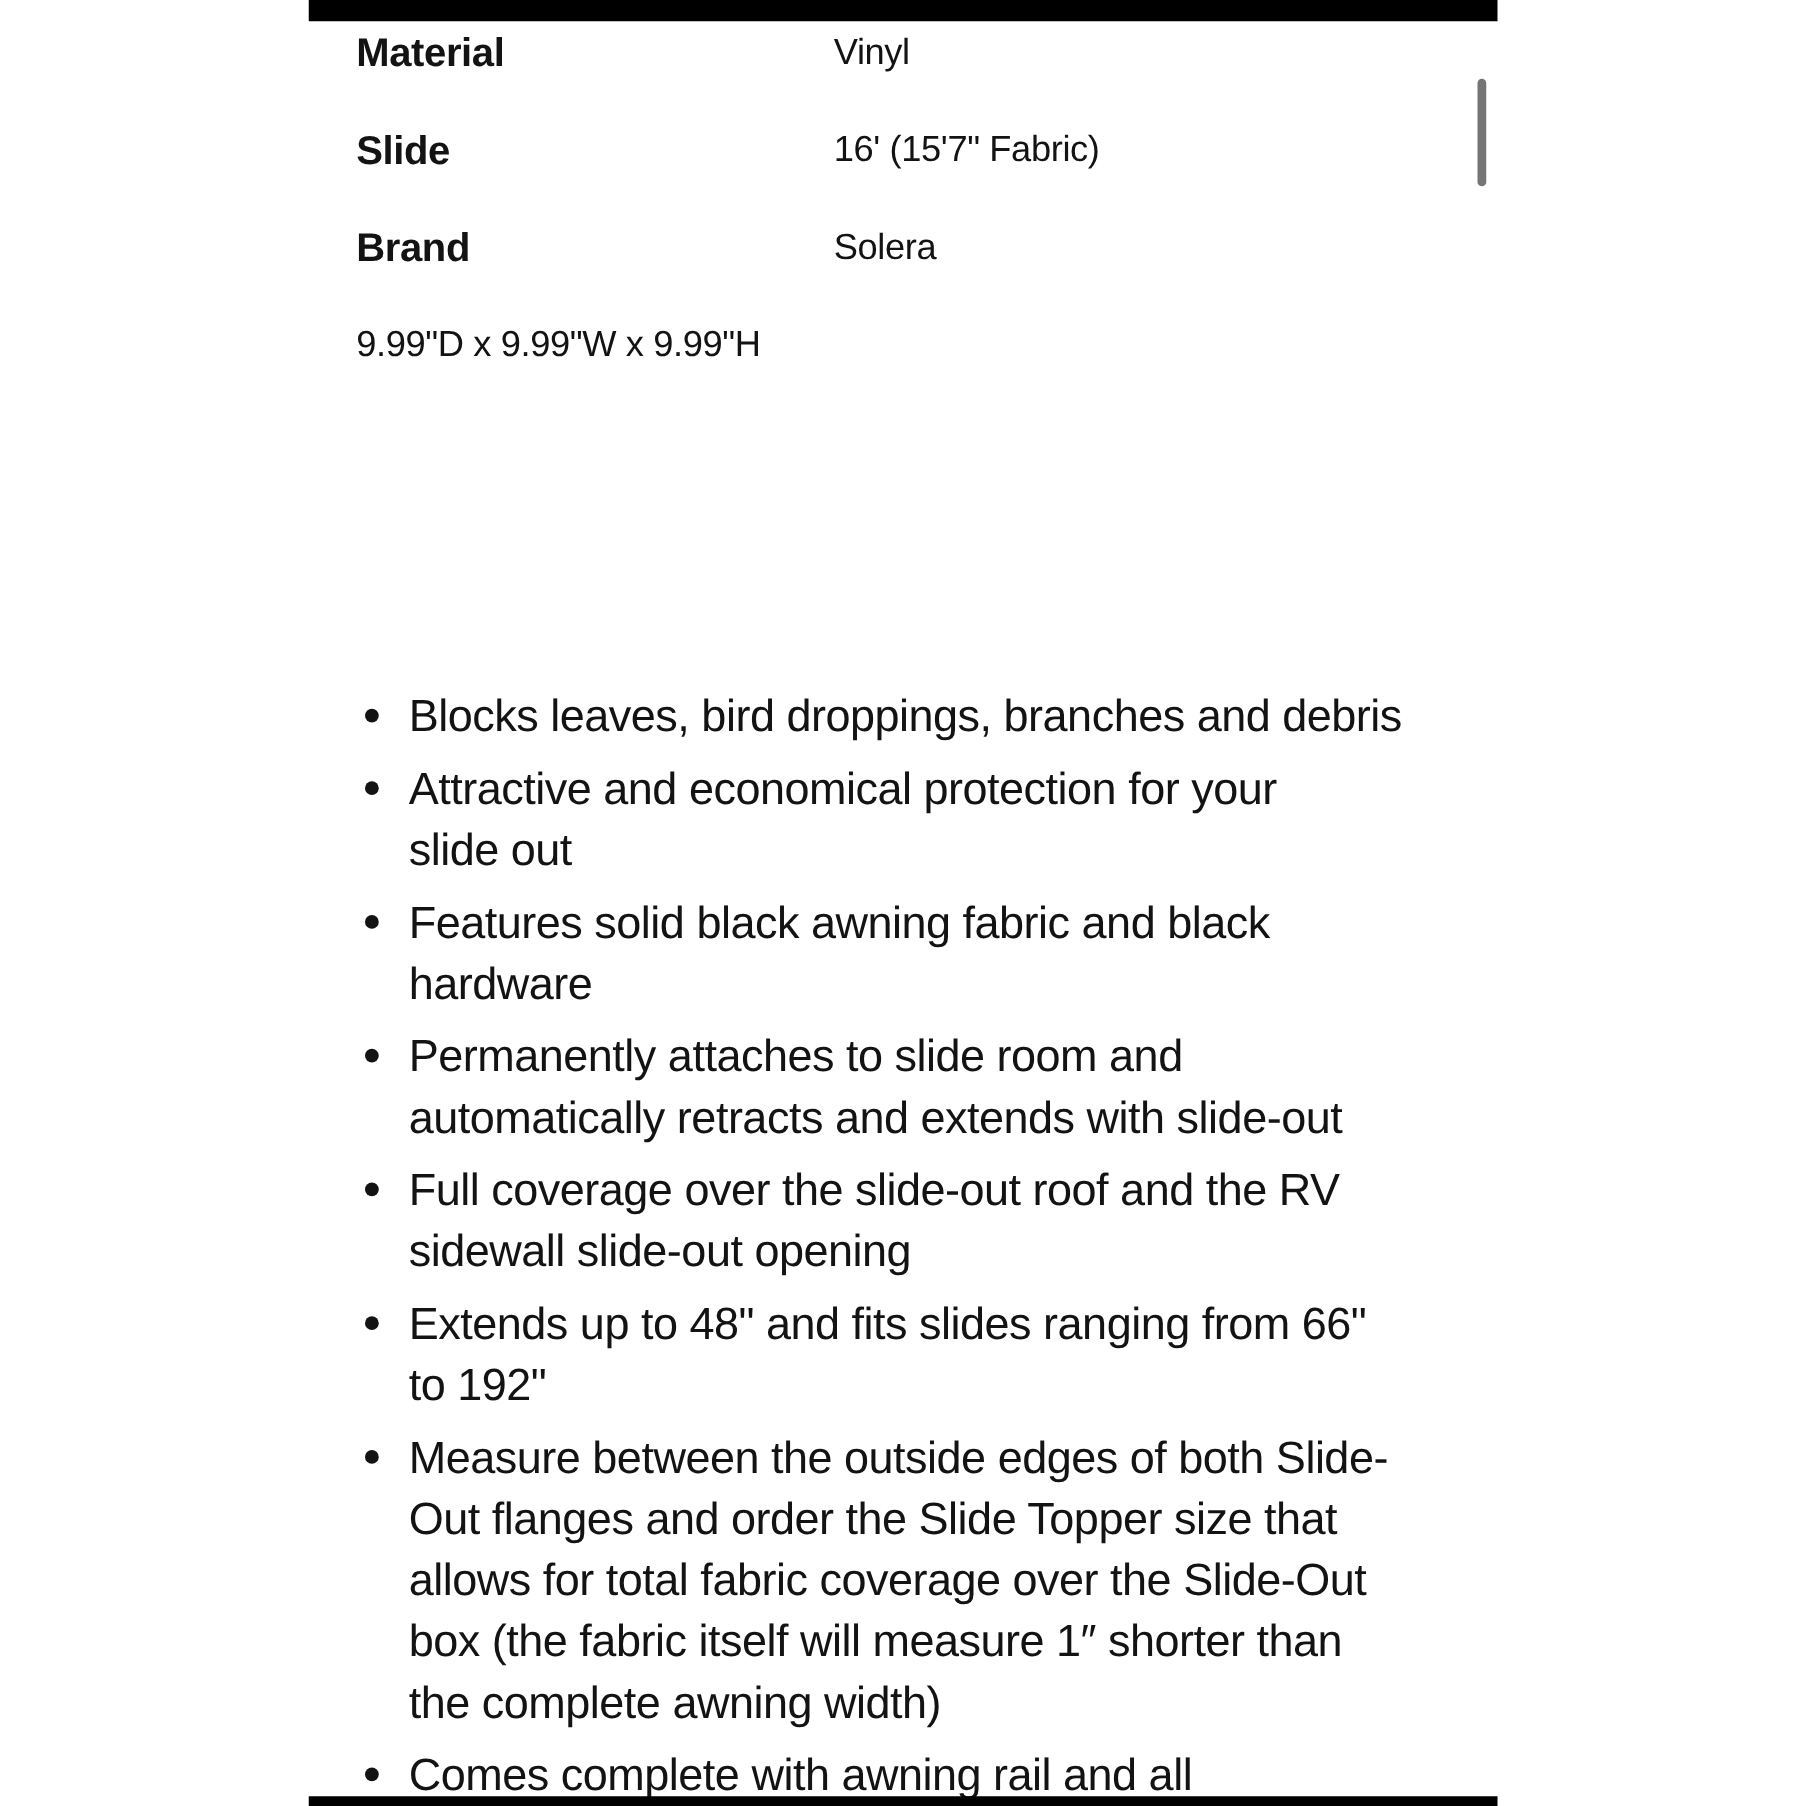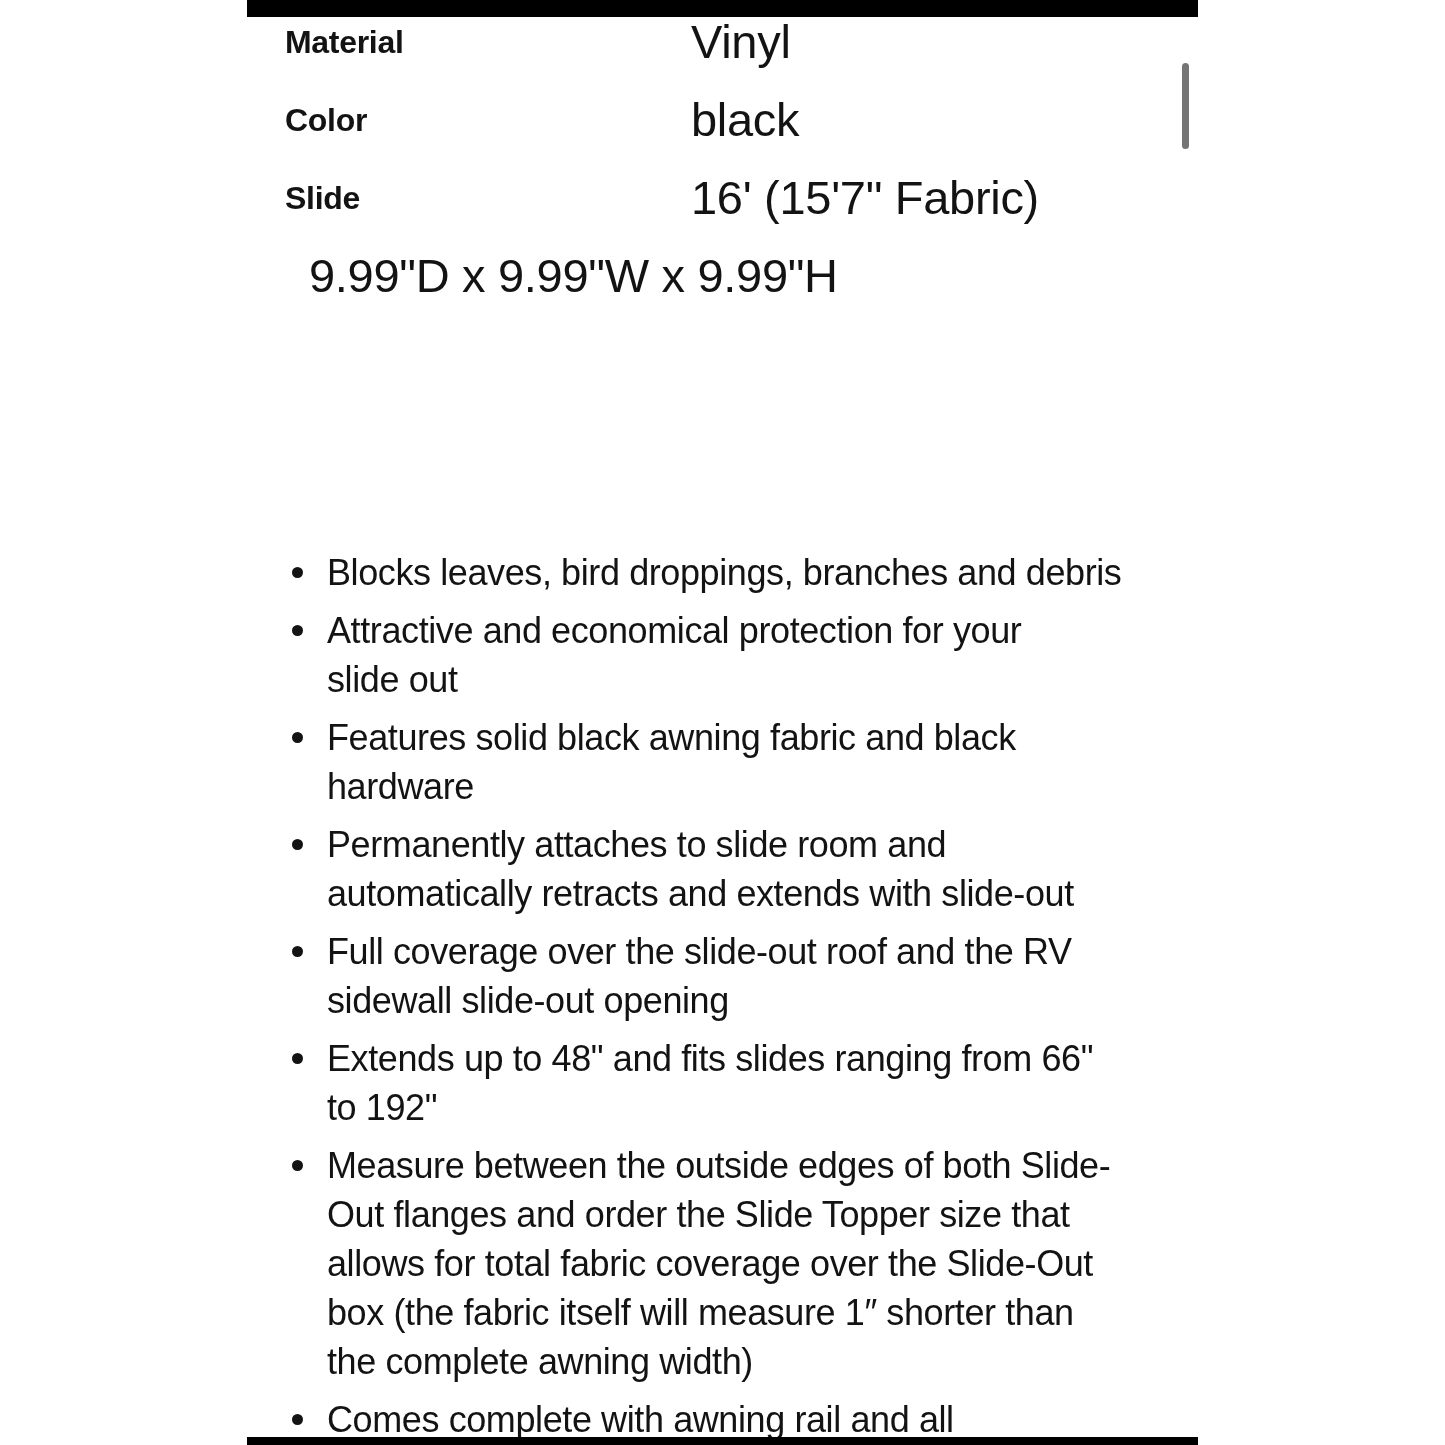--- a/index.html
+++ b/index.html
@@ -63,25 +63,24 @@
     width: 382px;
     flex: 0 0 382px;
     font-size: 32px;
     line-height: 50px;
     font-weight: bold;
     white-space: pre-line;
     letter-spacing: -0.3px;
   }
   .spec-value {
     flex: 1;
-    font-size: 47px;
+    font-size: 29px;
     line-height: 50px;
     font-weight: 400;
     letter-spacing: -0.3px;
-    margin-left: 24px;
   }
   
   .bullets {
     position: absolute;
     left: 0;
     top: 548px;
     width: 920px;
     margin: 0;
     padding: 0;
     list-style: none;
@@ -116,26 +115,26 @@
   <div class="content">
 
     <div class="top-bar"></div>
 
     <div class="spec">
       <div class="spec-row">
         <div class="spec-label">Material</div>
         <div class="spec-value">Vinyl</div>
       </div>
       <div class="spec-row">
-        <div class="spec-label">Color</div>
-        <div class="spec-value">black</div>
+        <div class="spec-label">Slide</div>
+        <div class="spec-value">16' (15'7" Fabric)</div>
       </div>
       <div class="spec-row">
-        <div class="spec-label">Slide</div>
-        <div class="spec-value">16' (15'7" Fabric)</div>
+        <div class="spec-label">Brand</div>
+        <div class="spec-value">Solera</div>
       </div>
       <div class="spec-row">
         <div class="spec-value">9.99"D x 9.99"W x 9.99"H</div>
       </div>
     </div>
 
     <ul class="bullets">
       <li class="bullet-item">
         <span class="bullet-dot"></span>
         <span class="bullet-text">Blocks leaves, bird droppings, branches and debris</span>

